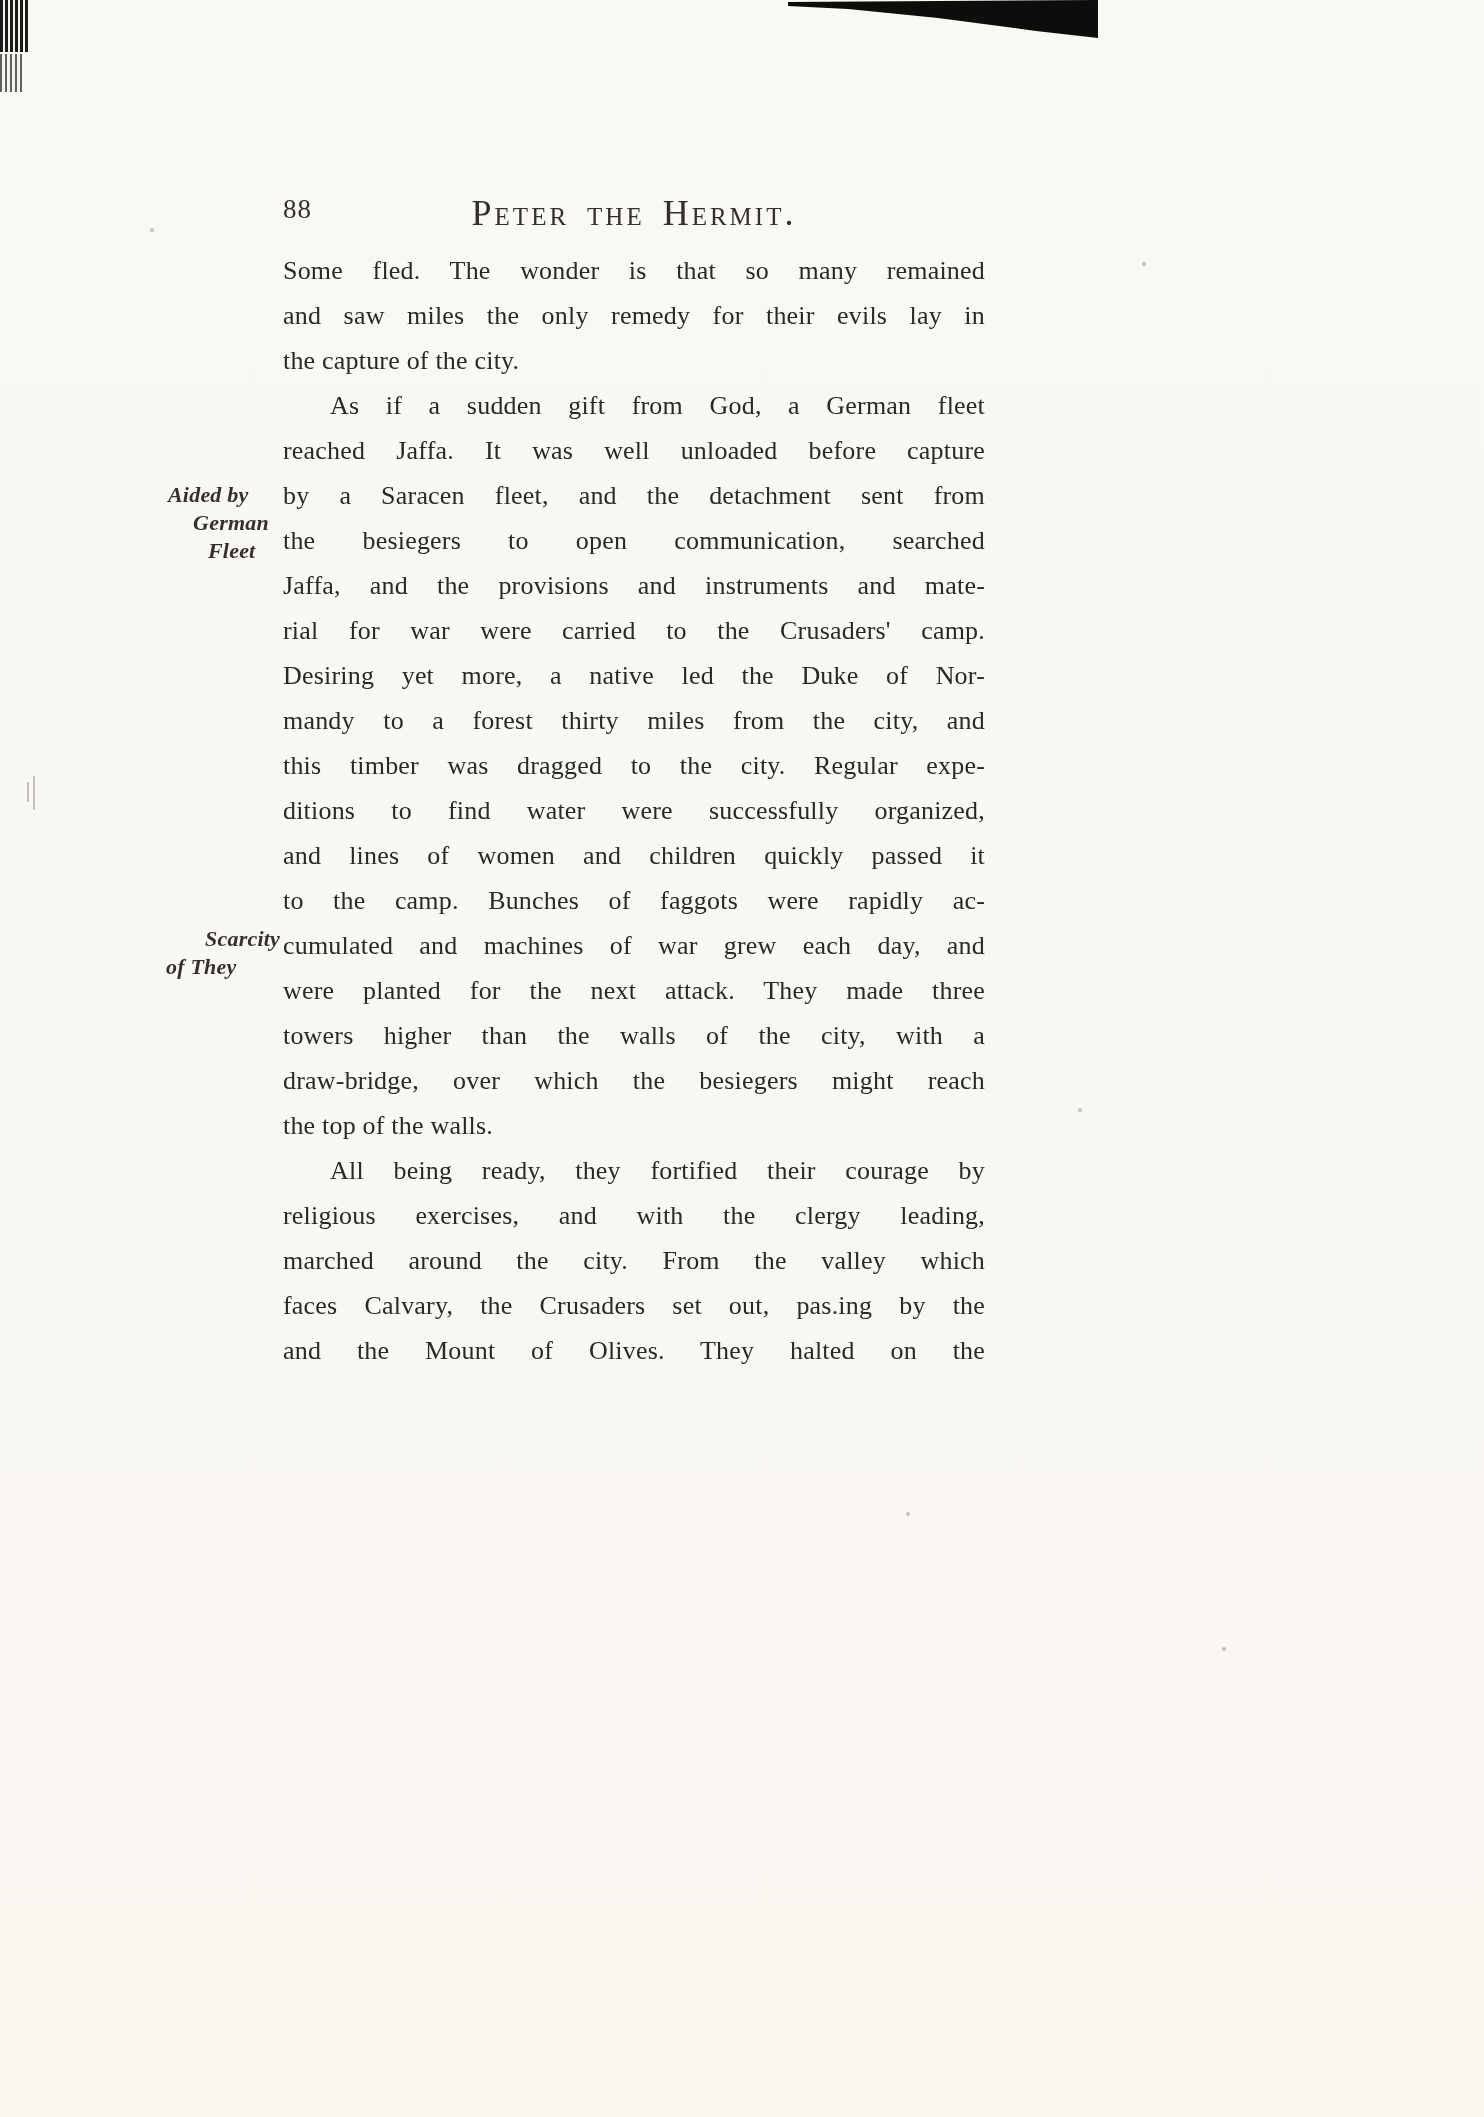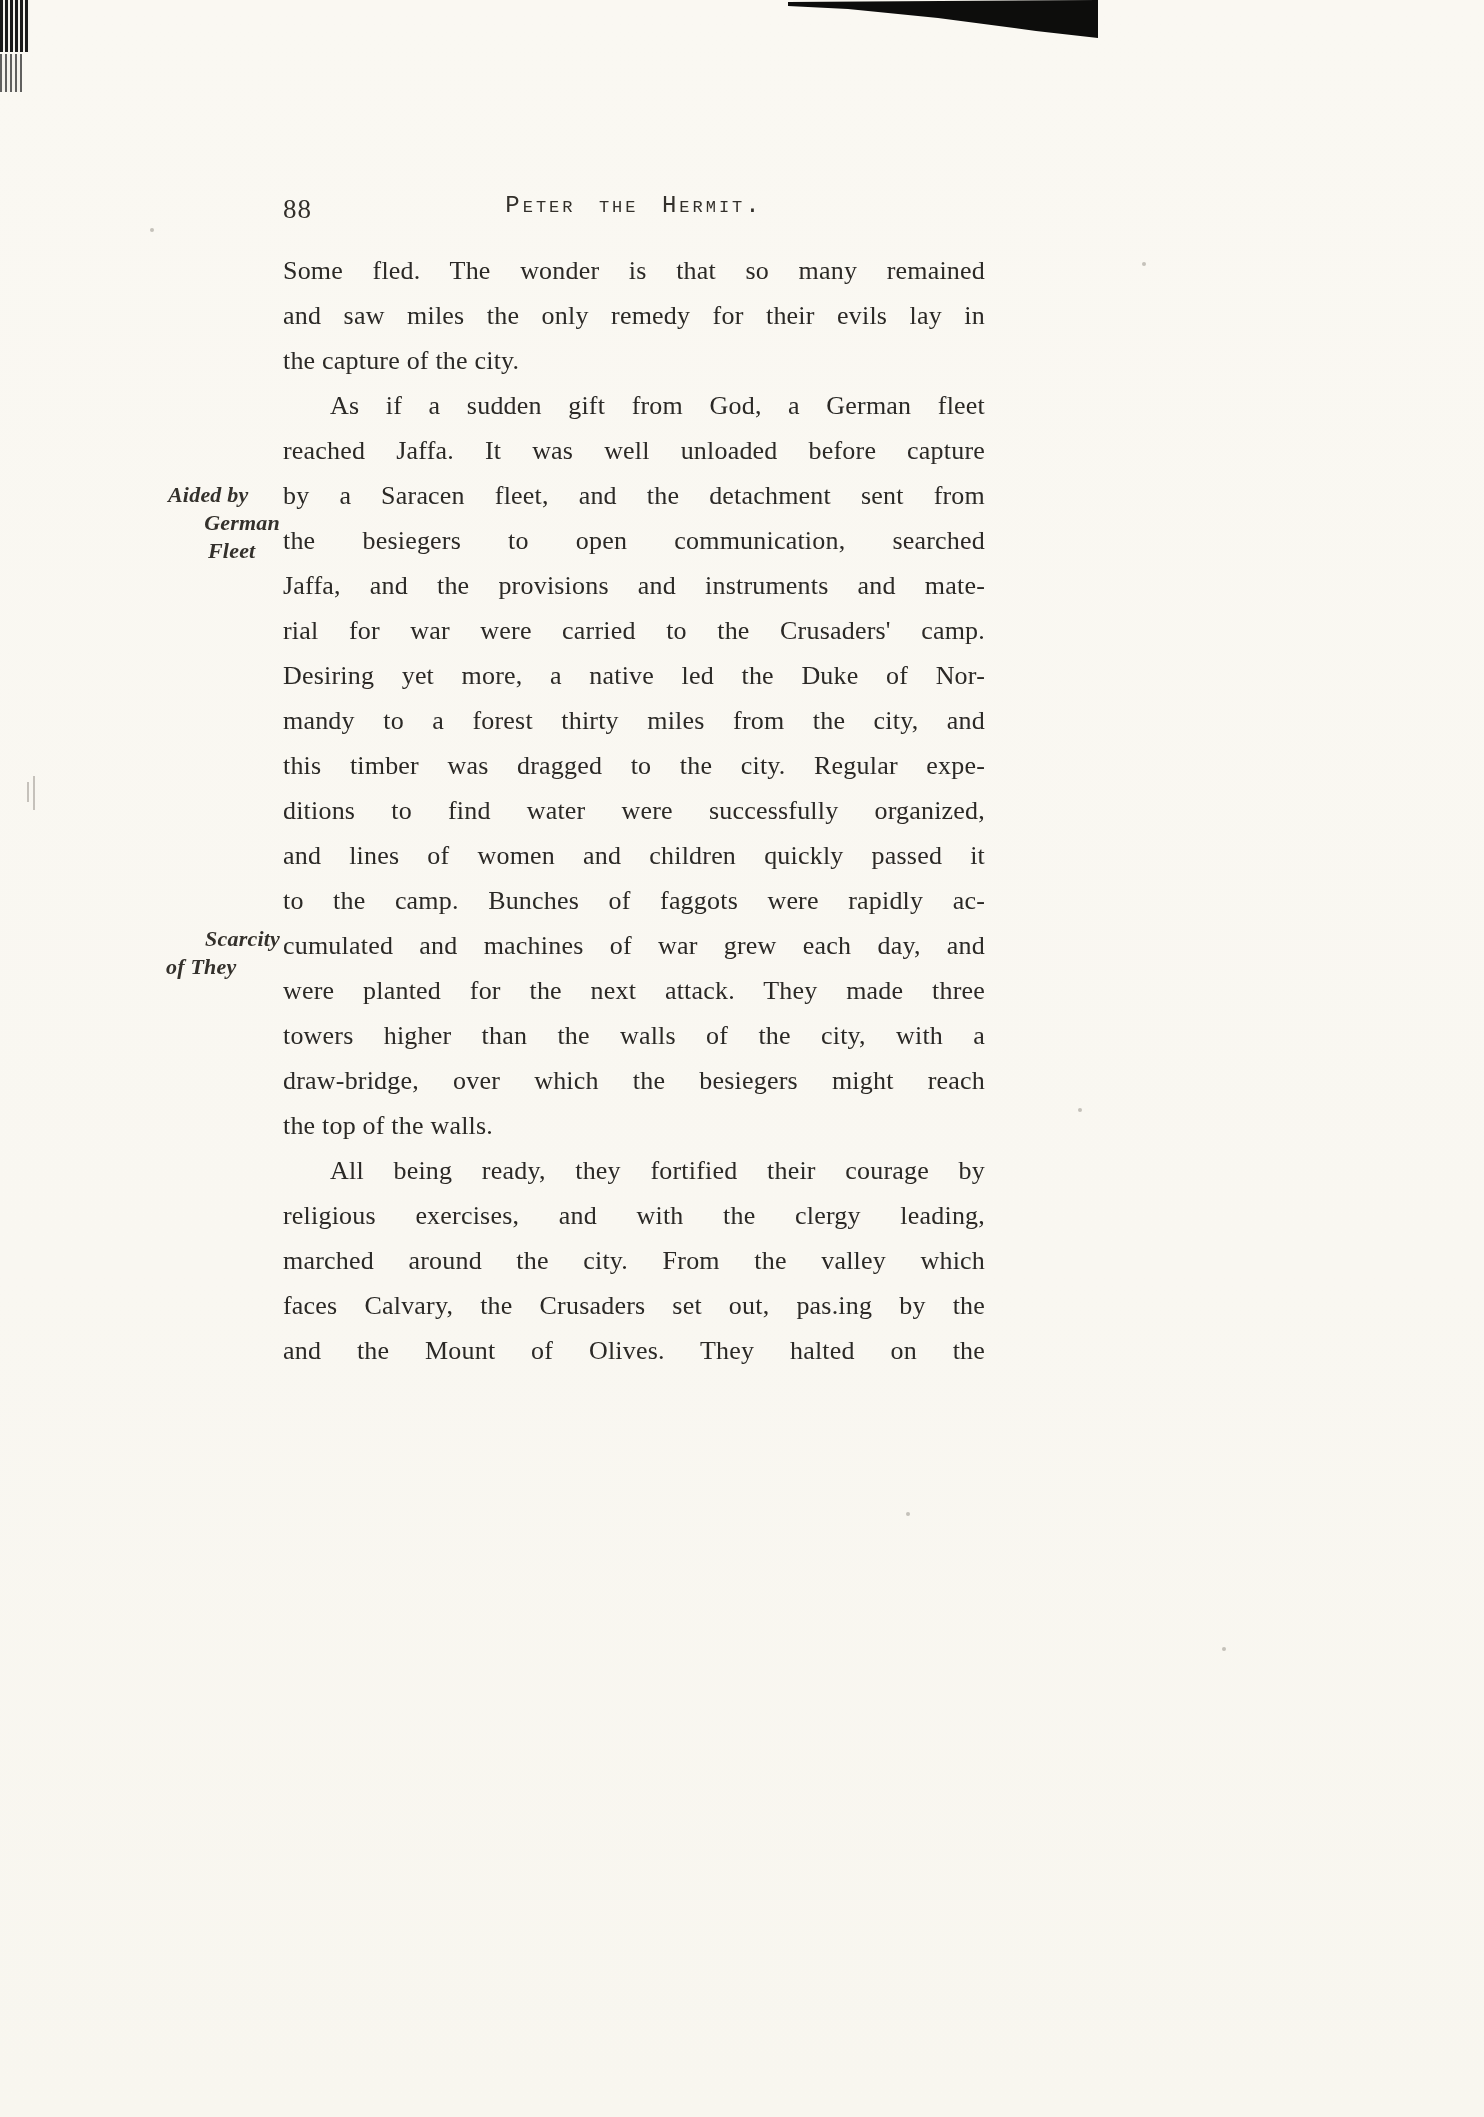--- a/index.html
+++ b/index.html
@@ -51,23 +51,22 @@
   .header {
     position: absolute; left: 283px; top: 192px; width: 702px; height: 40px;
   }
   .page-number {
     position: absolute; left: 0; top: 2px;
     font-size: 27px; letter-spacing: 1px; color: #33302b;
   }
   .running-title {
     width: 100%; text-align: center;
     font-variant: small-caps;
-    font-size: 24px; letter-spacing: 3px; word-spacing: 6px;
+    font-size: 36px; letter-spacing: 3px; word-spacing: 6px;
     color: #33302b;
-    font-family: Liberation Mono, monospace;
   }
 
   
   .text-col {
     position: absolute; left: 283px; top: 248px; width: 702px;
   }
   .line {
     font-size: 26px; line-height: 45px; height: 45px;
     color: #2b2926; text-align: left; overflow: hidden;
     letter-spacing: .2px;
@@ -77,21 +76,21 @@
 
   
   .note {
     position: absolute;
     font-style: italic; font-weight: bold;
     font-size: 22px; line-height: 28px;
     color: #34312c; letter-spacing: .2px;
   }
   .note-aided { left: 168px; top: 481px; width: 112px; }
   .note-aided .n1 { text-align: left; }
-  .note-aided .n2 { text-align: right; padding-left: 14px; }
+  .note-aided .n2 { text-align: center; padding-left: 14px; }
   .note-aided .n3 { padding-left: 40px; }
   .note-scarcity { left: 166px; top: 925px; width: 116px; }
   .note-scarcity .n1 { text-align: right; padding-right: 2px; }
   .note-scarcity .n2 { text-align: left; }
 </style>
 </head>
 <body>
 
 <div class="page">
 

